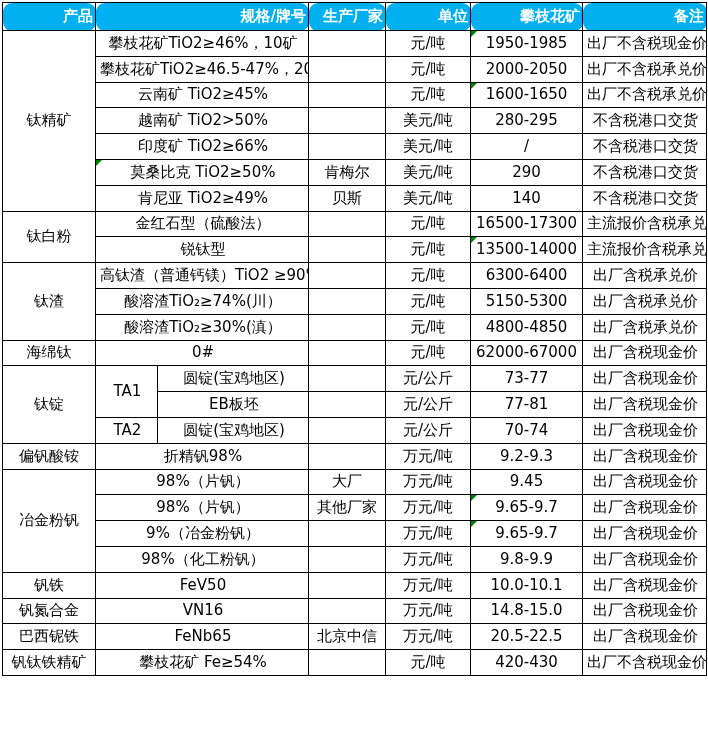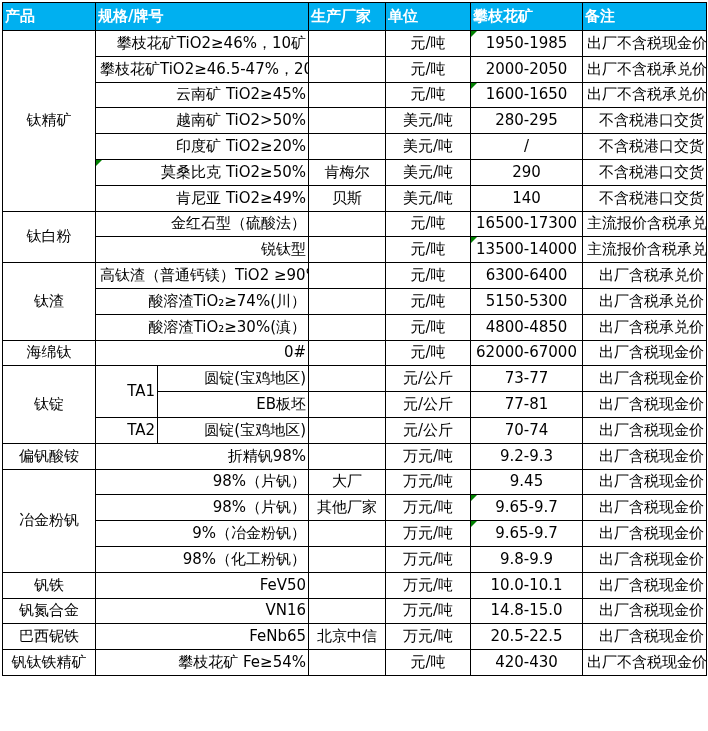--- a/index.html
+++ b/index.html
@@ -15,24 +15,24 @@
     border:1px solid #000;
     overflow:hidden;white-space:nowrap;
     position:relative;
     font-size:15px;line-height:1.15;
     padding:0 2px;
     vertical-align:middle;
   }
   .price-table thead tr{height:28px;}
   .price-table tbody tr{height:25.8px;}
   .price-table thead th{
-    background:#00B0F0;color:#ffffff;font-weight:bold;text-align:left;
+    background:#00B0F0;color:#ffffff;font-weight:bold;text-align:right;border-radius:9px;
   }
   td.c{text-align:center;}
-  td.l{text-align:right;padding-left:4px;}
+  td.l{text-align:center;padding-left:4px;}
   .cmark{
     position:absolute;top:0;left:0;width:0;height:0;
     border-top:6px solid #008000;border-right:6px solid transparent;
   }
 </style>
 </head>
 <body>
 
 <div class="sheet">
 <table class="price-table">
@@ -79,21 +79,21 @@
       <td class="l">出厂不含税承兑价</td>
     </tr>
     <tr>
       <td class="l" colspan="2">越南矿 TiO2&gt;50%</td>
       <td class="c"></td>
       <td class="c">美元/吨</td>
       <td class="c">280-295</td>
       <td class="l">不含税港口交货</td>
     </tr>
     <tr>
-      <td class="l" colspan="2">印度矿 TiO2≥20%</td>
+      <td class="l" colspan="2">印度矿 TiO2≥66%</td>
       <td class="c"></td>
       <td class="c">美元/吨</td>
       <td class="c">/</td>
       <td class="l">不含税港口交货</td>
     </tr>
     <tr>
       <td class="l" colspan="2"><span class="cmark"></span><span>莫桑比克 TiO2≥50%</span></td>
       <td class="c">肯梅尔</td>
       <td class="c">美元/吨</td>
       <td class="c">290</td>

